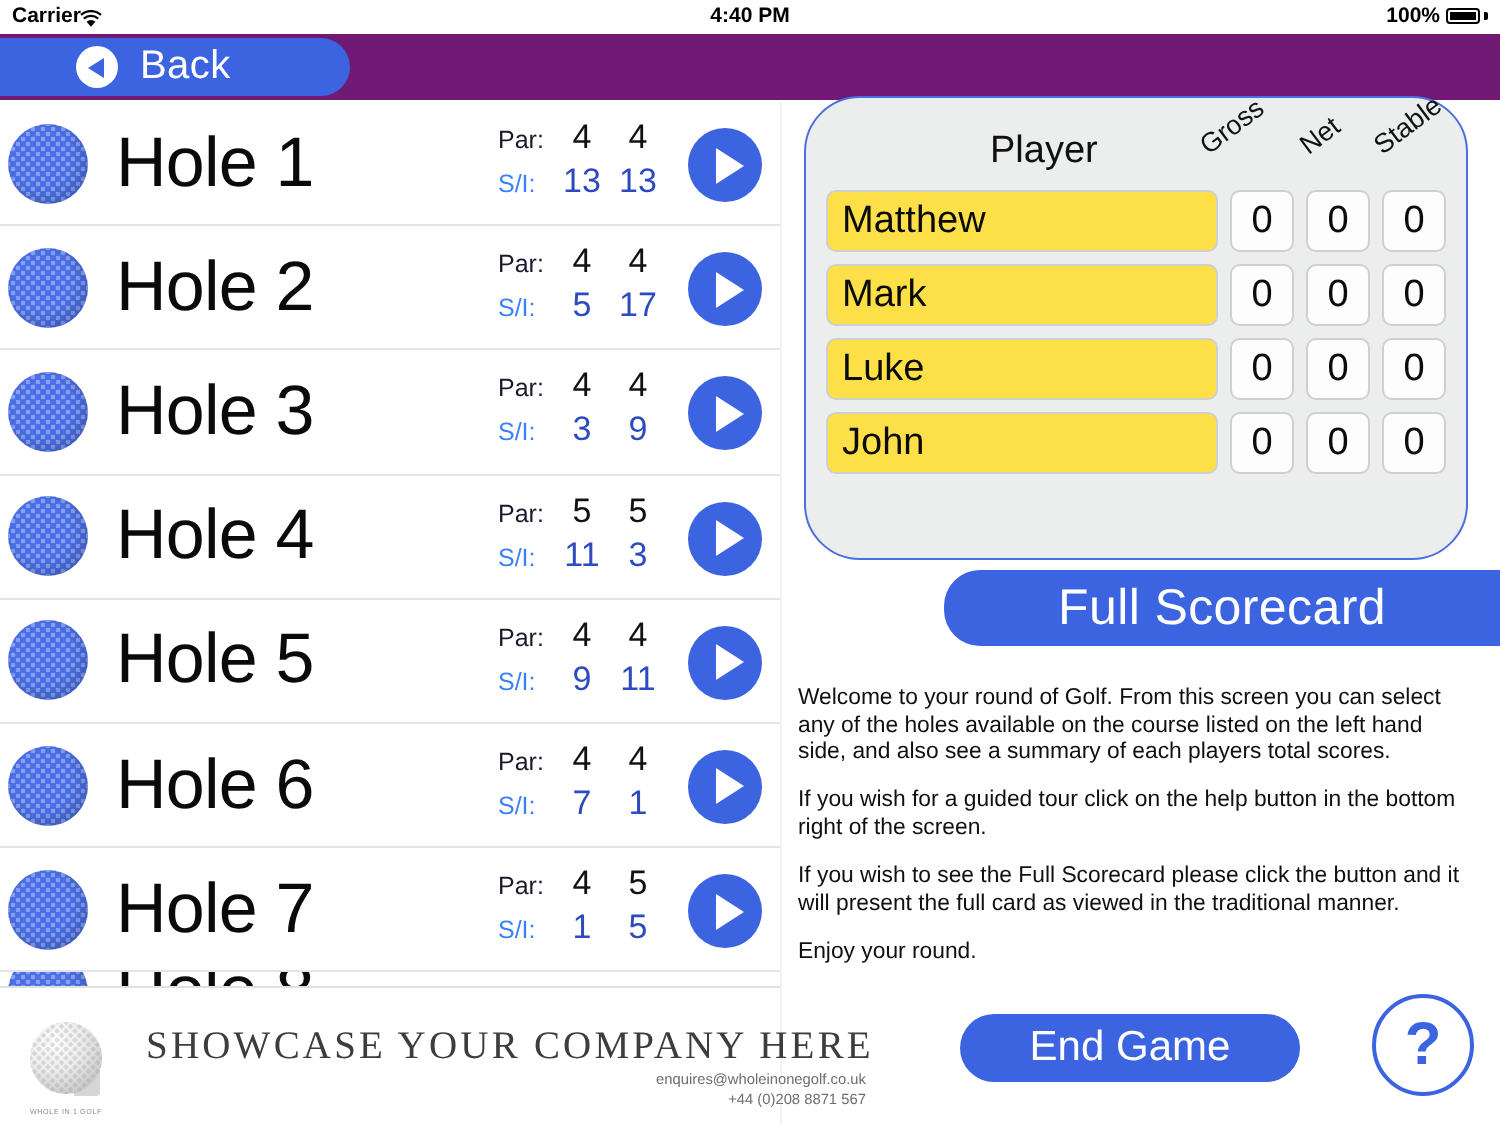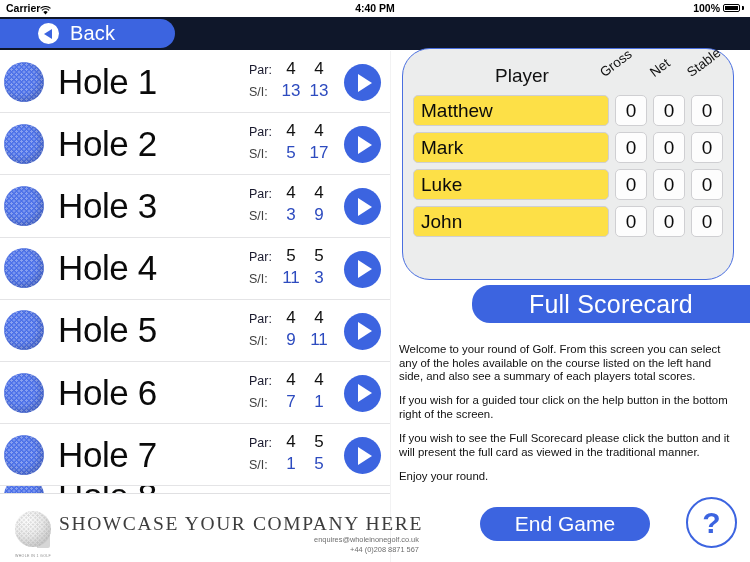--- a/index.html
+++ b/index.html
@@ -27,21 +27,21 @@
   }
   .batt::after{
     content:""; position:absolute; left:1px; top:1px; bottom:1px; right:1px; background:#000;
   }
   .batt-tip{
     display:inline-block; width:2px; height:4px; background:#000; border-radius:0 1px 1px 0;
     margin-left:-1px; position:relative; top:0px;
   }
 
   
-  .backbar { position:absolute; top:17px; left:0; width:750px; height:33px; background:#0f172a; }
+  .backbar { position:absolute; top:17px; left:0; width:750px; height:33px; background:#701a75; }
   .back-btn {
     position:absolute; left:0px; top:2px; width:175px; height:29px;
     background:#3c64e0; border-radius:0 15px 15px 0;
     display:flex; align-items:center; cursor:pointer;
   }
   .back-arrow-circle{
     width:21px; height:21px; border-radius:50%; background:#fff;
     margin-left:38px; display:flex; align-items:center; justify-content:center;
     flex:none;
   }
@@ -74,21 +74,21 @@
   }
   .hole-name {
     font-size:35px; color:#0a0a0a; margin-left:14px; letter-spacing:-.4px;
     font-weight:400; white-space:nowrap;
   }
   .stats { position:absolute; right:53px; top:8px; width:88px; }
   .stat-line { display:flex; align-items:baseline; height:22px; }
   .stat-label{
     color:#1a1a2e; font-size:12.5px; width:28px; flex:none; font-weight:500;
   }
-  .stat-label.si { color:#404040; }
+  .stat-label.si { color:#3b82f6; }
   .stat-v {
     width:28px; text-align:center; font-size:17px; color:#111; font-weight:500;
   }
   .stat-line.si .stat-v{ color:#2d4bbf; }
   .play-btn {
     position:absolute; right:9px; top:13px; width:37px; height:37px;
     border-radius:50%; background:#3c64e0; cursor:pointer;
     display:flex; align-items:center; justify-content:center;
   }
   .play-btn i{
@@ -181,21 +181,21 @@
   }
   .ad-ball-tail{
     position:absolute; left:30px; top:26px; width:13px; height:13px;
     background:#d6d6d6; border-radius:0 0 2px 0;
   }
   .ad-logo-text{
     position:absolute; left:2px; bottom:1px; width:48px; text-align:center;
     font-size:3.6px; letter-spacing:.3px; color:#8a8a8a; white-space:nowrap;
   }
   .ad-main {
-    margin-left:2px; flex:1; padding-right:10px;
+    margin-left:16px; flex:1; padding-right:10px;
   }
   .ad-title {
     font-family:"Liberation Serif", serif; font-size:19.5px; color:#3d3d3d;
     letter-spacing:1.6px; white-space:nowrap;
   }
   .ad-sub {
     text-align:right; font-size:7.4px; color:#6d6d6d; line-height:9.6px;
     padding-right:4px;
   }
   .list-divider{

